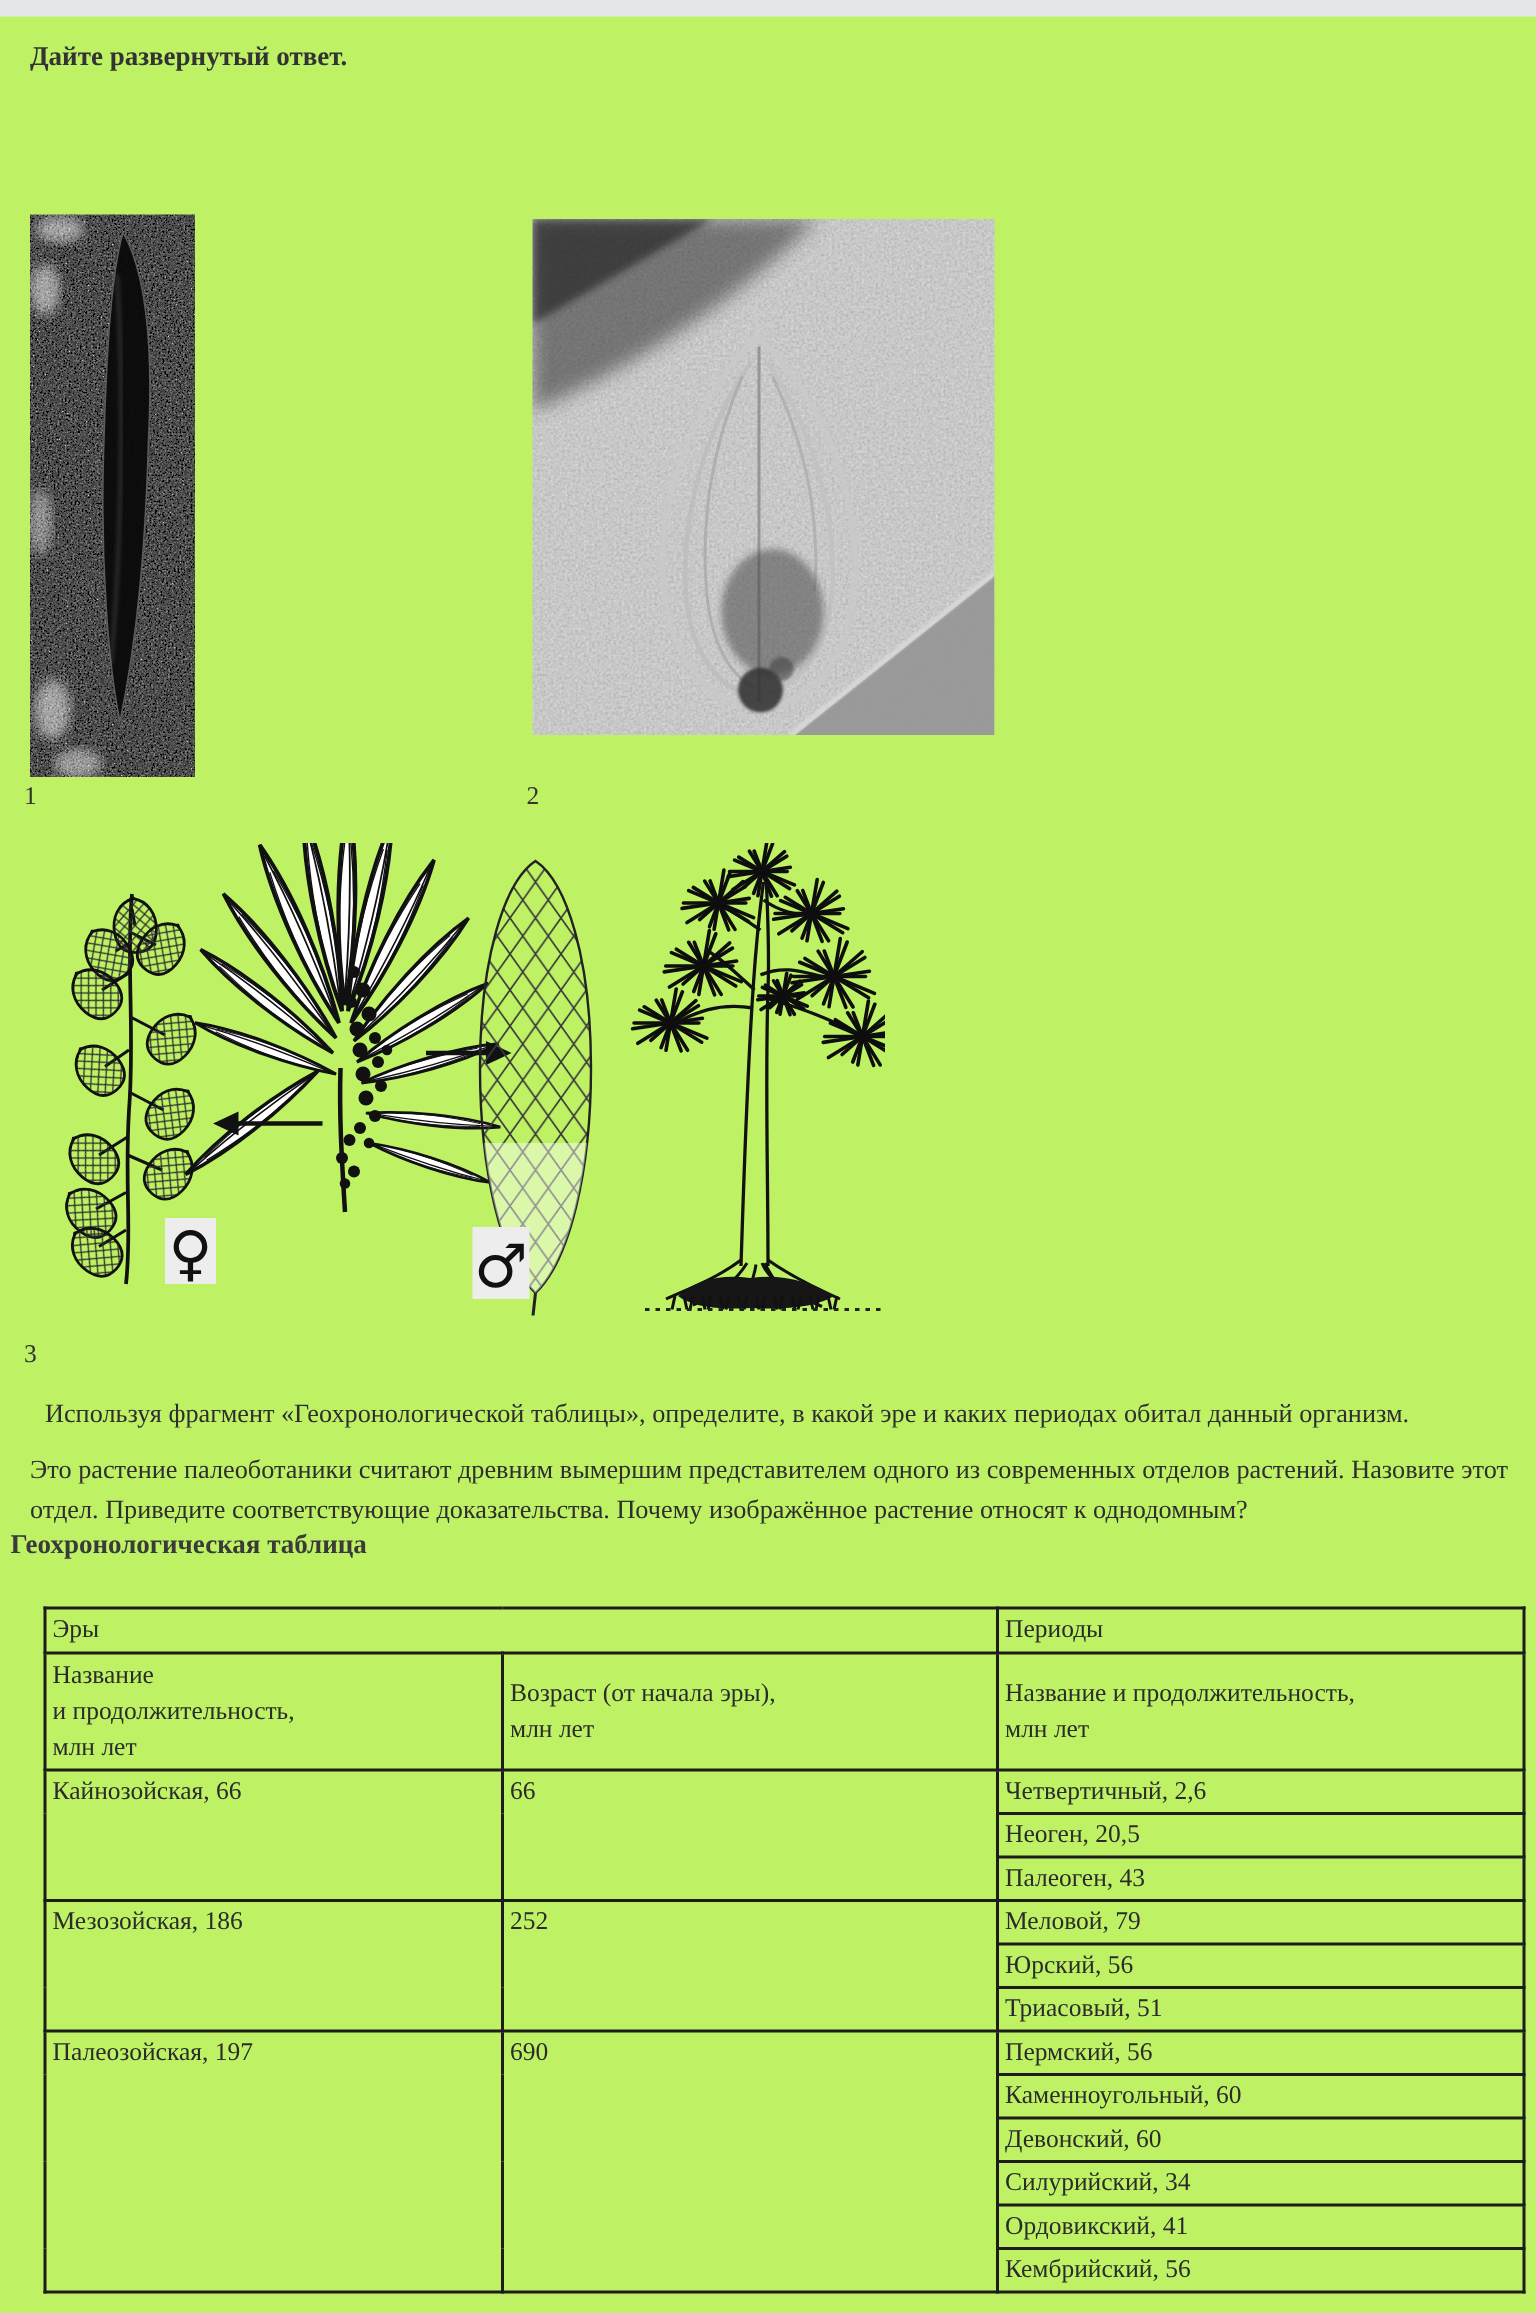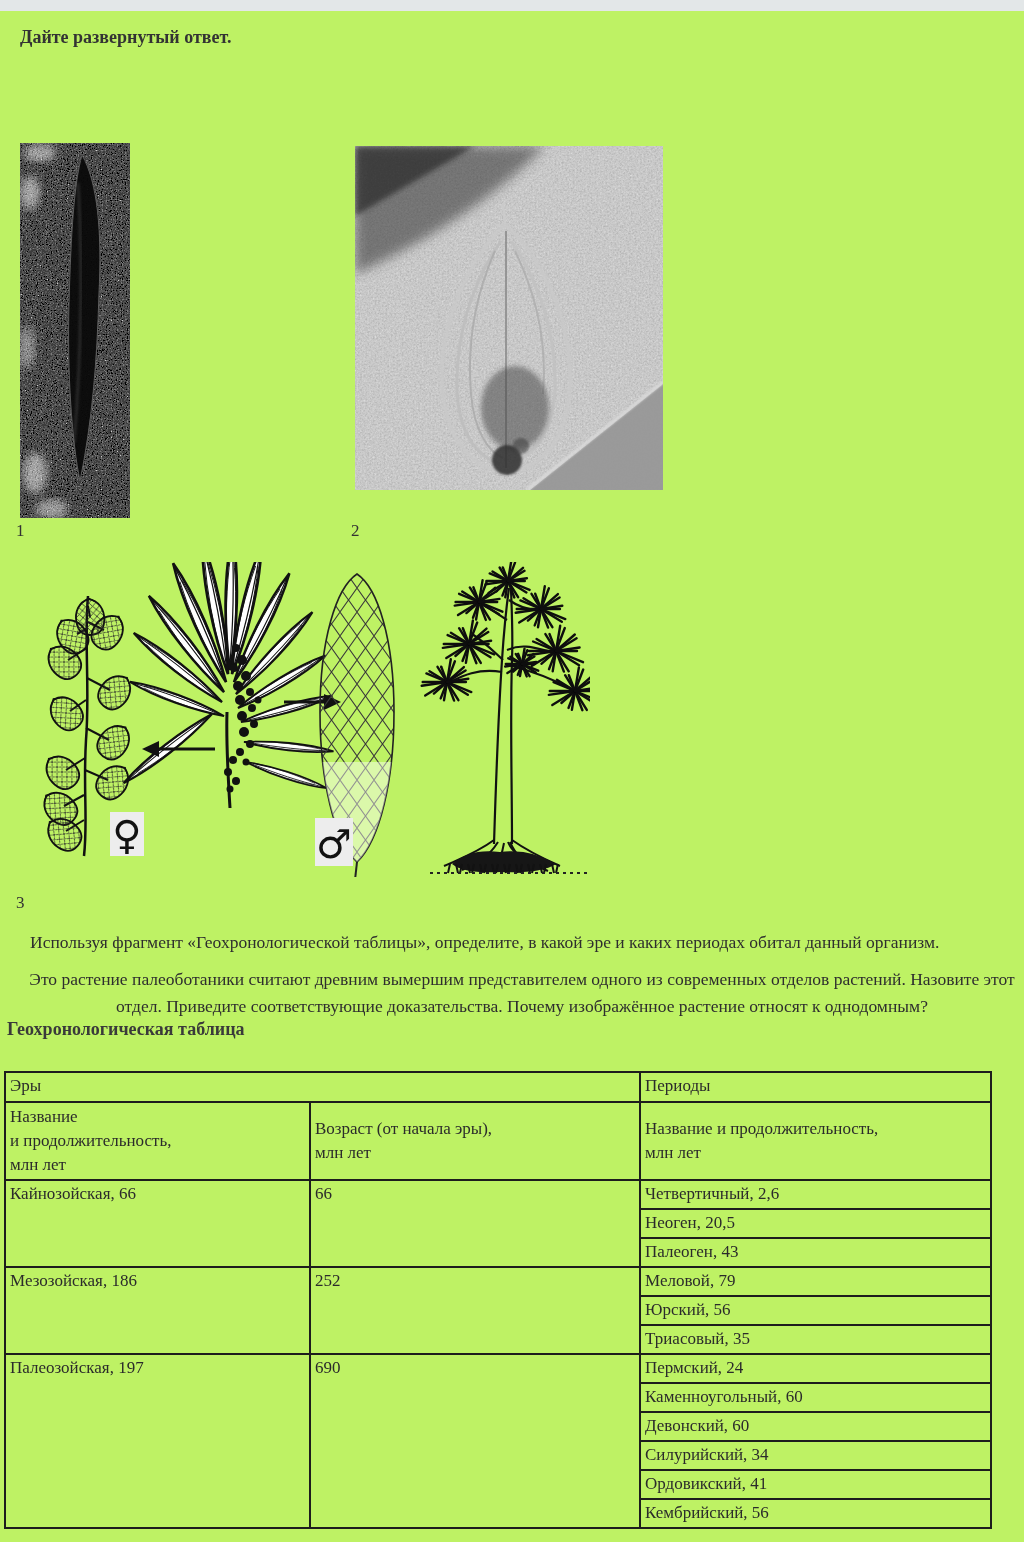--- a/index.html
+++ b/index.html
@@ -443,26 +443,26 @@
           </g>
         <line x1="430" y1="873" x2="590" y2="873" stroke="#222" stroke-width="2" stroke-dasharray="3 4"></line>
       </g>
     </svg>
   </div>
 
   <div class="abs figlabel" style="left:16px;top:893px;">3</div>
 
   <div class="abs" style="left:20px;top:919px;width:1004px;">
     <p class="para" style="margin:10px;">Используя фрагмент «Геохронологической таблицы», определите, в какой эре и каких периодах обитал данный организм.</p>
-    <p class="para" style="margin:0;text-align:center;">Это растение палеоботаники считают древним вымершим представителем одного из современных отделов растений. Назовите этот отдел. Приведите соответствующие доказательства. Почему изображённое растение относят к однодомным?</p>
+    <p class="para" style="margin:0;">Это растение палеоботаники считают древним вымершим представителем одного из современных отделов растений. Назовите этот отдел. Приведите соответствующие доказательства. Почему изображённое растение относят к однодомным?</p>
   </div>
 
   <div class="abs tbl-title" style="left:7px;top:1019px;">Геохронологическая таблица</div>
 
-  <div class="abs" style="left:4px;top:1071px;">
+  <div class="abs" style="left:29px;top:1071px;">
     <table class="geo">
       <colgroup>
           <col style="width:305px;">
           <col style="width:330px;">
           <col style="width:351px;">
         </colgroup>
       <tbody id="geo-body">
         <tr class="hdrA">
           <td colspan="2">Эры</td>
           <td>Периоды</td>
@@ -489,26 +489,26 @@
           </tr>
           <tr>
             <td rowspan="3">Мезозойская, 186</td>
             <td rowspan="3">252</td>
             <td class="period">Меловой, 79</td>
           </tr>
           <tr>
             <td class="period">Юрский, 56</td>
           </tr>
           <tr>
-            <td class="period">Триасовый, 35</td>
+            <td class="period">Триасовый, 51</td>
           </tr>
           <tr>
             <td rowspan="6">Палеозойская, 197</td>
             <td rowspan="6">690</td>
-            <td class="period">Пермский, 24</td>
+            <td class="period">Пермский, 56</td>
           </tr>
           <tr>
             <td class="period">Каменноугольный, 60</td>
           </tr>
           <tr>
             <td class="period">Девонский, 60</td>
           </tr>
           <tr>
             <td class="period">Силурийский, 34</td>
           </tr>

